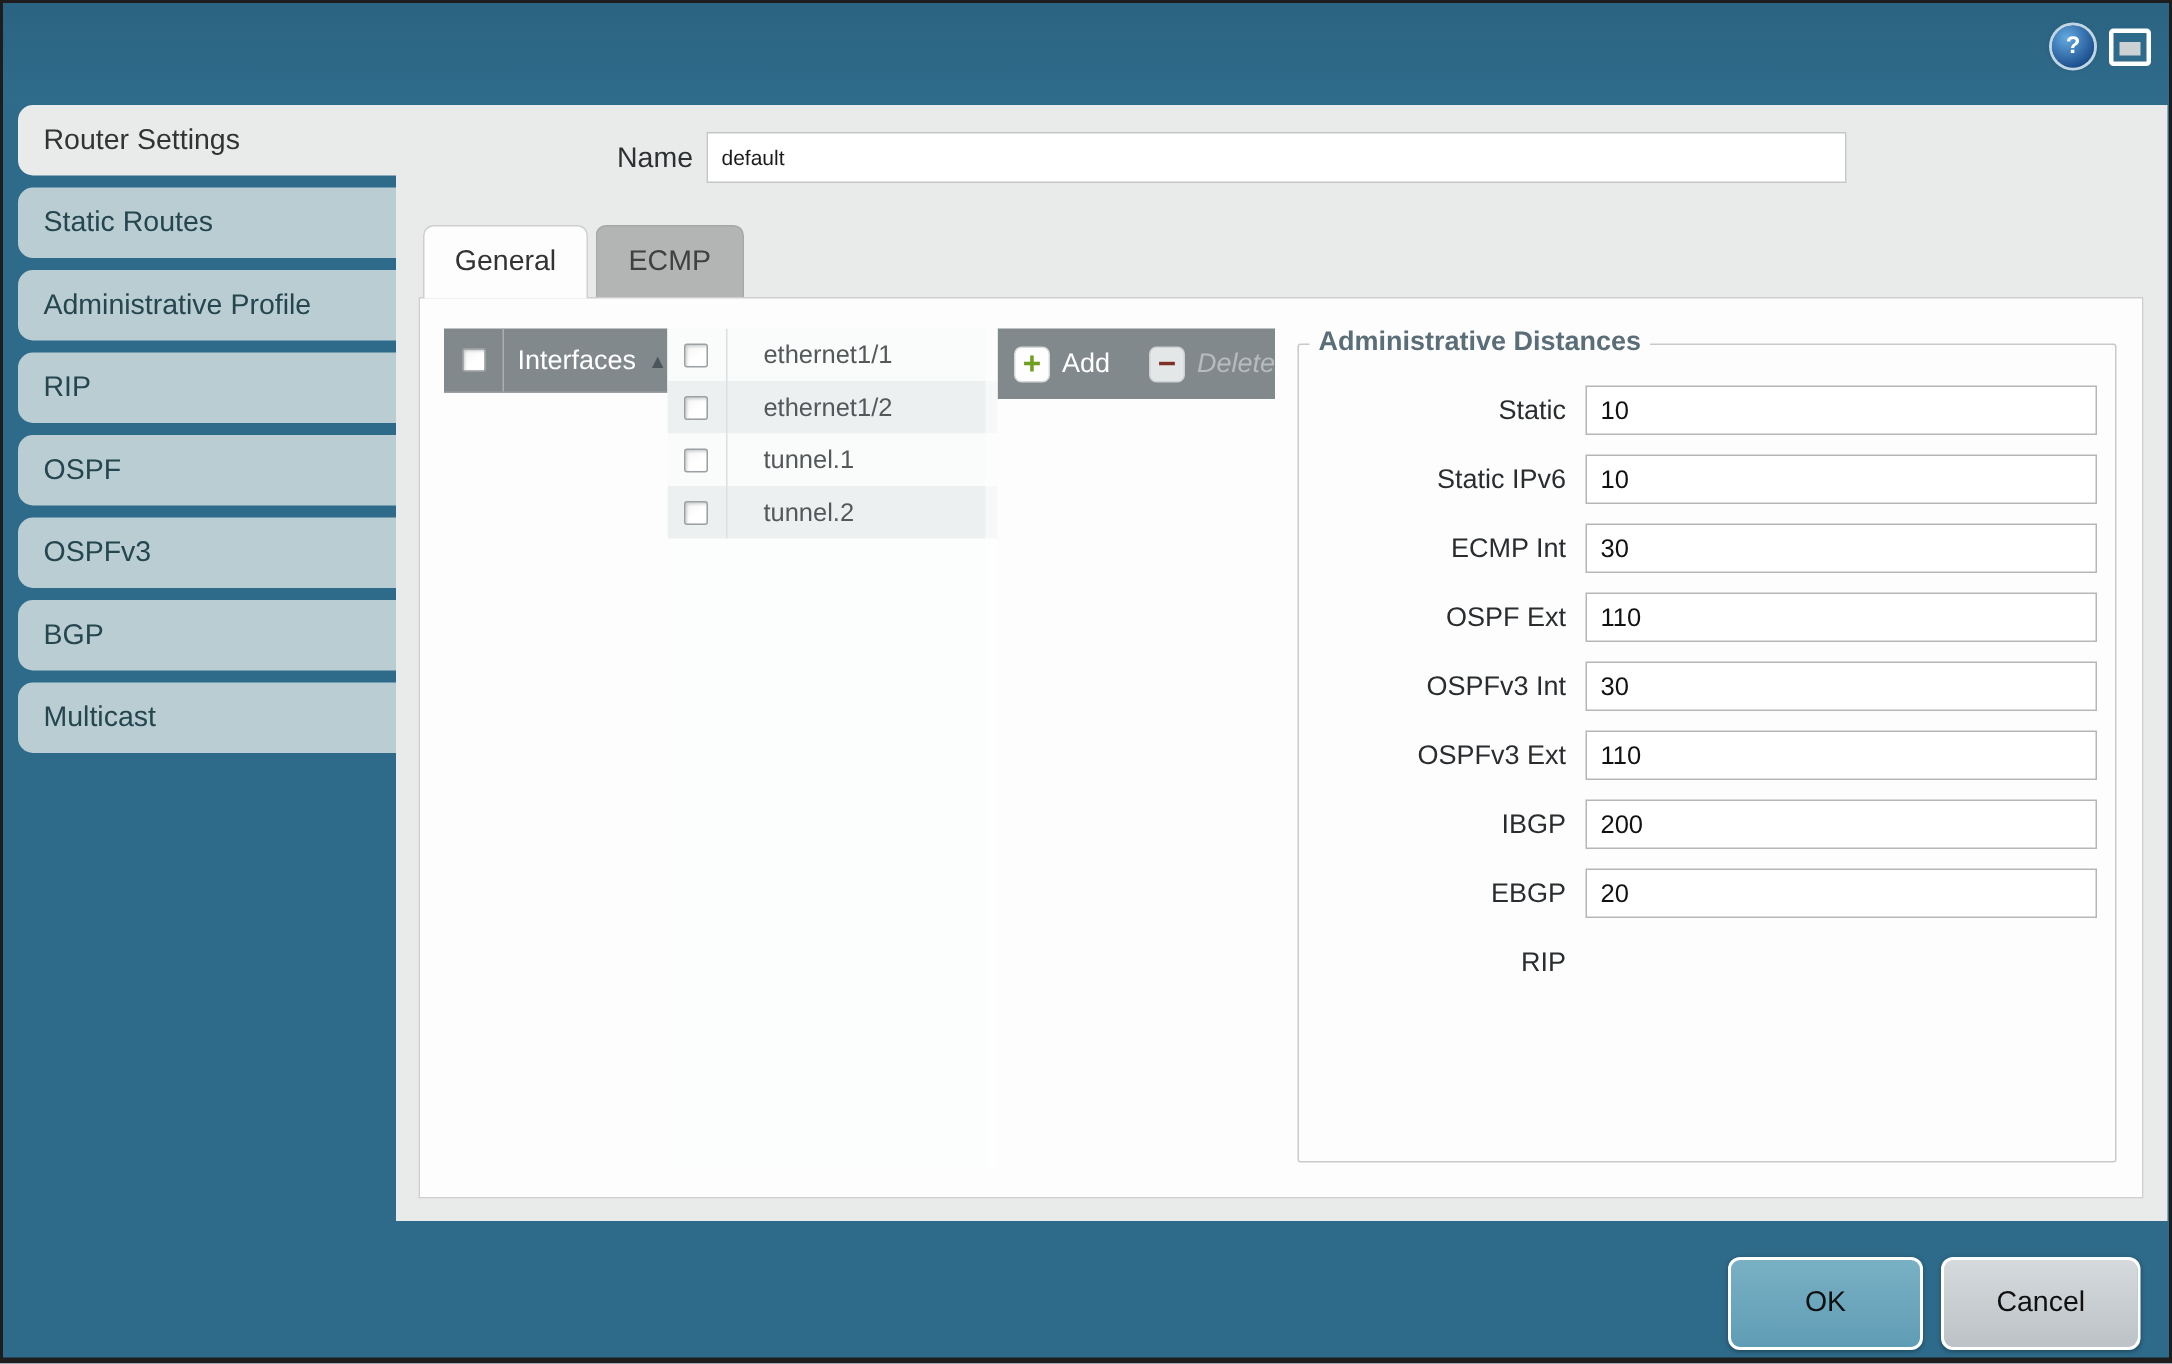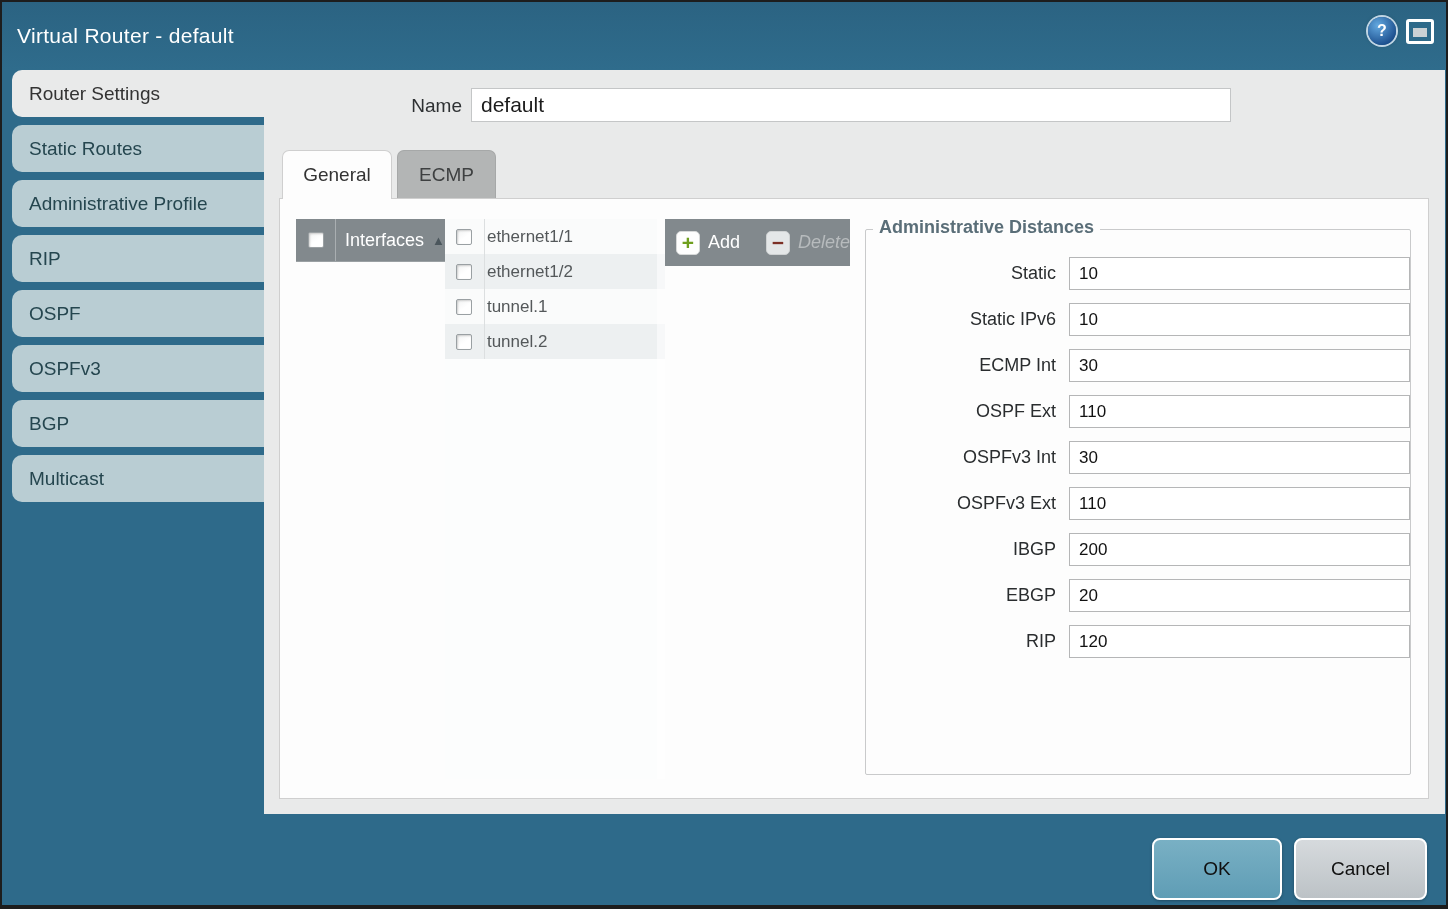--- a/index.html
+++ b/index.html
@@ -33,21 +33,21 @@
   .sidebar-item.inactive { background:#b9cdd3; color:#25464f; }
   .sidebar-item.active { background:#e9eaea; color:#333333; }
 
   
   .content { position:absolute; left:262px; top:68px; width:1181px; height:744px;
     background:#e9eaea; }
 
   .name-label { position:absolute; left:98px; top:25px; width:100px; text-align:right;
     font-size:19px; color:#2e3133; }
   .name-input { position:absolute; left:207px; top:18px; width:760px; height:34px;
-    border:1px solid #c4c6c7; background:#ffffff; font-size:21px; padding:12px 9px;
+    border:1px solid #c4c6c7; background:#ffffff; font-size:14px; padding:12px 9px;
     font-family:"Liberation Sans", sans-serif; color:#1b1b1b; }
 
   .tab { position:absolute; top:80px; height:48px; border-radius:7px 7px 0 0;
     display:flex; align-items:center; justify-content:center; font-size:19px; cursor:pointer; }
   .tab.active { left:18px; width:110px; background:#fdfdfd; color:#333;
     border:1px solid #cfcfcf; border-bottom:none; height:49px; z-index:3; }
   .tab.inactive { left:133px; width:99px; background:#b3b5b5; color:#3e4041;
     border:1px solid #a6a8a8; border-bottom:none; z-index:1; }
 
   .panel { position:absolute; left:15px; top:128px; width:1150px; height:601px;
@@ -61,39 +61,39 @@
   .iface-header .cb-cell { width:40px; display:flex; justify-content:center; align-items:center;
     border-right:1px solid #a9aeb1; height:100%; }
   .iface-header .hdr-label { color:#ffffff; font-size:18px; margin-left:9px; }
   .sort-arrow { font-size:13px; color:#4b565c; margin-left:8px; }
   .iface-body { flex:1 1 auto; background:#fcfdfd; position:relative; overflow:hidden; }
   .iface-row { height:35px; display:flex; align-items:center; font-size:17px; color:#54585a; cursor:pointer; }
   .iface-row.odd  { background:#fafbfb; }
   .iface-row.even { background:#edf0f1; }
   .iface-row .cb-cell { width:40px; display:flex; justify-content:center; align-items:center;
     border-right:1px solid #dcdfe0; height:100%; }
-  .iface-row .row-label { margin-left:2px; }
+  .iface-row .row-label { margin-left:24px; }
   .checkbox { width:16px; height:16px; border:1px solid #9aa0a3; border-radius:2px;
     background:linear-gradient(145deg,#f2f3f3,#ffffff 55%);
     box-shadow:inset 1px 1px 2px rgba(0,0,0,.18); cursor:pointer; }
   .scroll-track { position:absolute; right:0; top:0; bottom:0; width:8px;
     background:rgba(255,255,255,.55); cursor:pointer; }
   .iface-footer { height:47px; background:#82898d; display:flex; align-items:center;
     padding-left:11px; gap:26px; flex:0 0 auto; }
   .tbl-btn { display:flex; align-items:center; gap:8px; cursor:pointer; }
   .btn-ico { width:24px; height:24px; border-radius:5px; display:flex; align-items:center;
     justify-content:center; font-weight:bold; font-size:21px; line-height:1; }
   .add-ico { background:#fefefe; border:1px solid #d7d9d9; color:#6f9f1e; }
   .del-ico { background:#e4e7e8; border:1px solid #cfd2d3; color:#7c3026; }
   .add-label { color:#ffffff; font-size:18px; }
   .del-label { color:#b7bbbd; font-size:18px;font-style:italic; }
 
   
   .fieldset { position:absolute; left:585px; top:30px; width:546px; height:546px;
-    border:1px solid #c9cacb; border-radius:2px;padding-left:12px; }
+    border:1px solid #c9cacb; border-radius:2px; }
   .legend { position:absolute; top:-13px; left:7px; background:#fdfdfd; padding:0 6px;
     color:#5a6e78; font-weight:bold; font-size:18px; }
   .fs-rows { padding-top:27px; }
   .fs-row { display:flex; align-items:center; margin-bottom:13px; height:33px; }
   .fs-label { flex:0 0 178px; text-align:right; font-size:18px; color:#2a2d2f; }
   .fs-input { margin-left:13px; width:341px; height:33px; border:1px solid #b5b6b7;
     background:#ffffff; font-size:17px; padding:0 9px; color:#111;
     font-family:"Liberation Sans", sans-serif; }
 
   
@@ -102,21 +102,20 @@
     cursor:pointer; box-shadow:0 1px 3px rgba(0,0,0,.3); }
   .btn-ok { left:1150px; width:130px; background:linear-gradient(#79b0c4,#5f9db5); }
   .btn-cancel { left:1292px; width:133px; background:linear-gradient(#d6dadd,#bcc2c6); }
 </style>
 </head>
 <body>
 
 <div class="dialog">
 
   <div class="titlebar">
-    <div class="title">Virtual Router - default</div>
     <div class="titlebar-icons">
       <div class="help-icon">?</div>
       <div class="win-icon">
         <div class="inner"></div>
       </div>
     </div>
   </div>
 
   <div class="sidebar-item active" style="top:68px">Router Settings</div>
   <div class="sidebar-item inactive" style="top:123px">Static Routes</div>
@@ -214,21 +213,20 @@
           <div class="fs-row">
             <div class="fs-label">IBGP</div>
             <input class="fs-input" type="text" value="200" style="">
           </div>
           <div class="fs-row">
             <div class="fs-label">EBGP</div>
             <input class="fs-input" type="text" value="20" style="">
           </div>
           <div class="fs-row">
             <div class="fs-label">RIP</div>
-            <input class="fs-input" type="text" value="120" style="">
           </div>
         </div>
       </div>
 
     </div>
   </div>
 
   <div class="btn btn-ok">OK</div>
   <div class="btn btn-cancel">Cancel</div>
 

